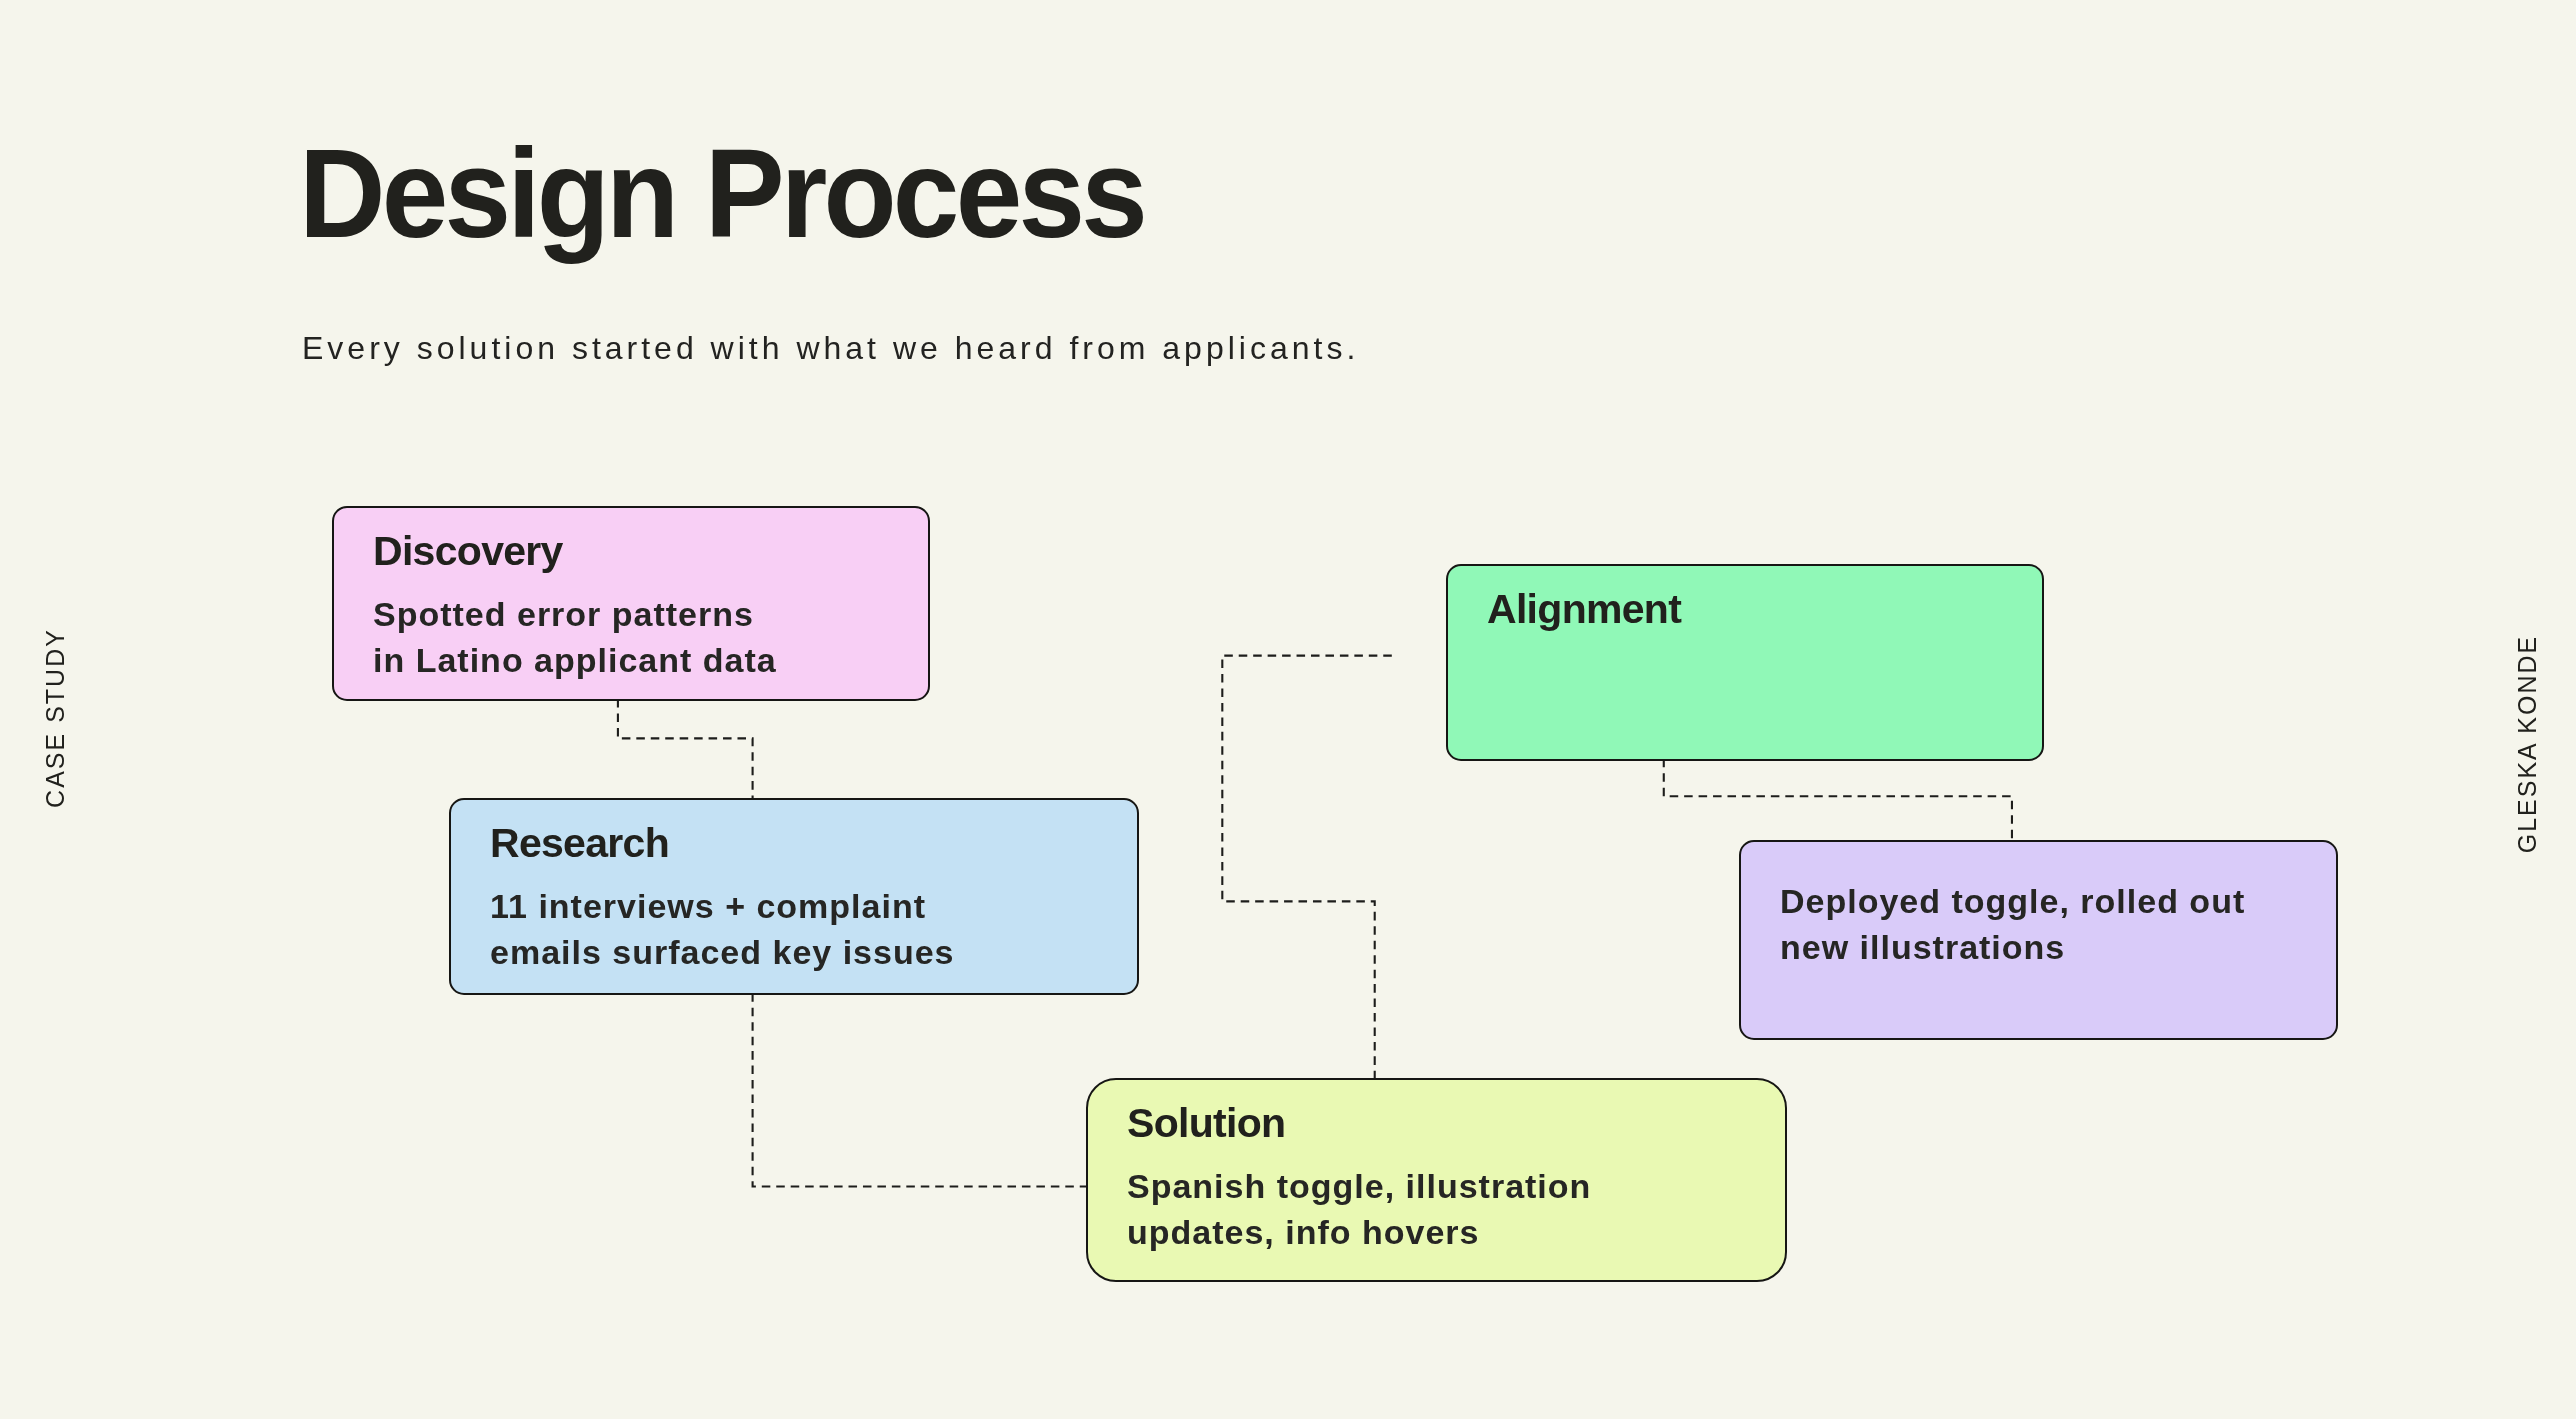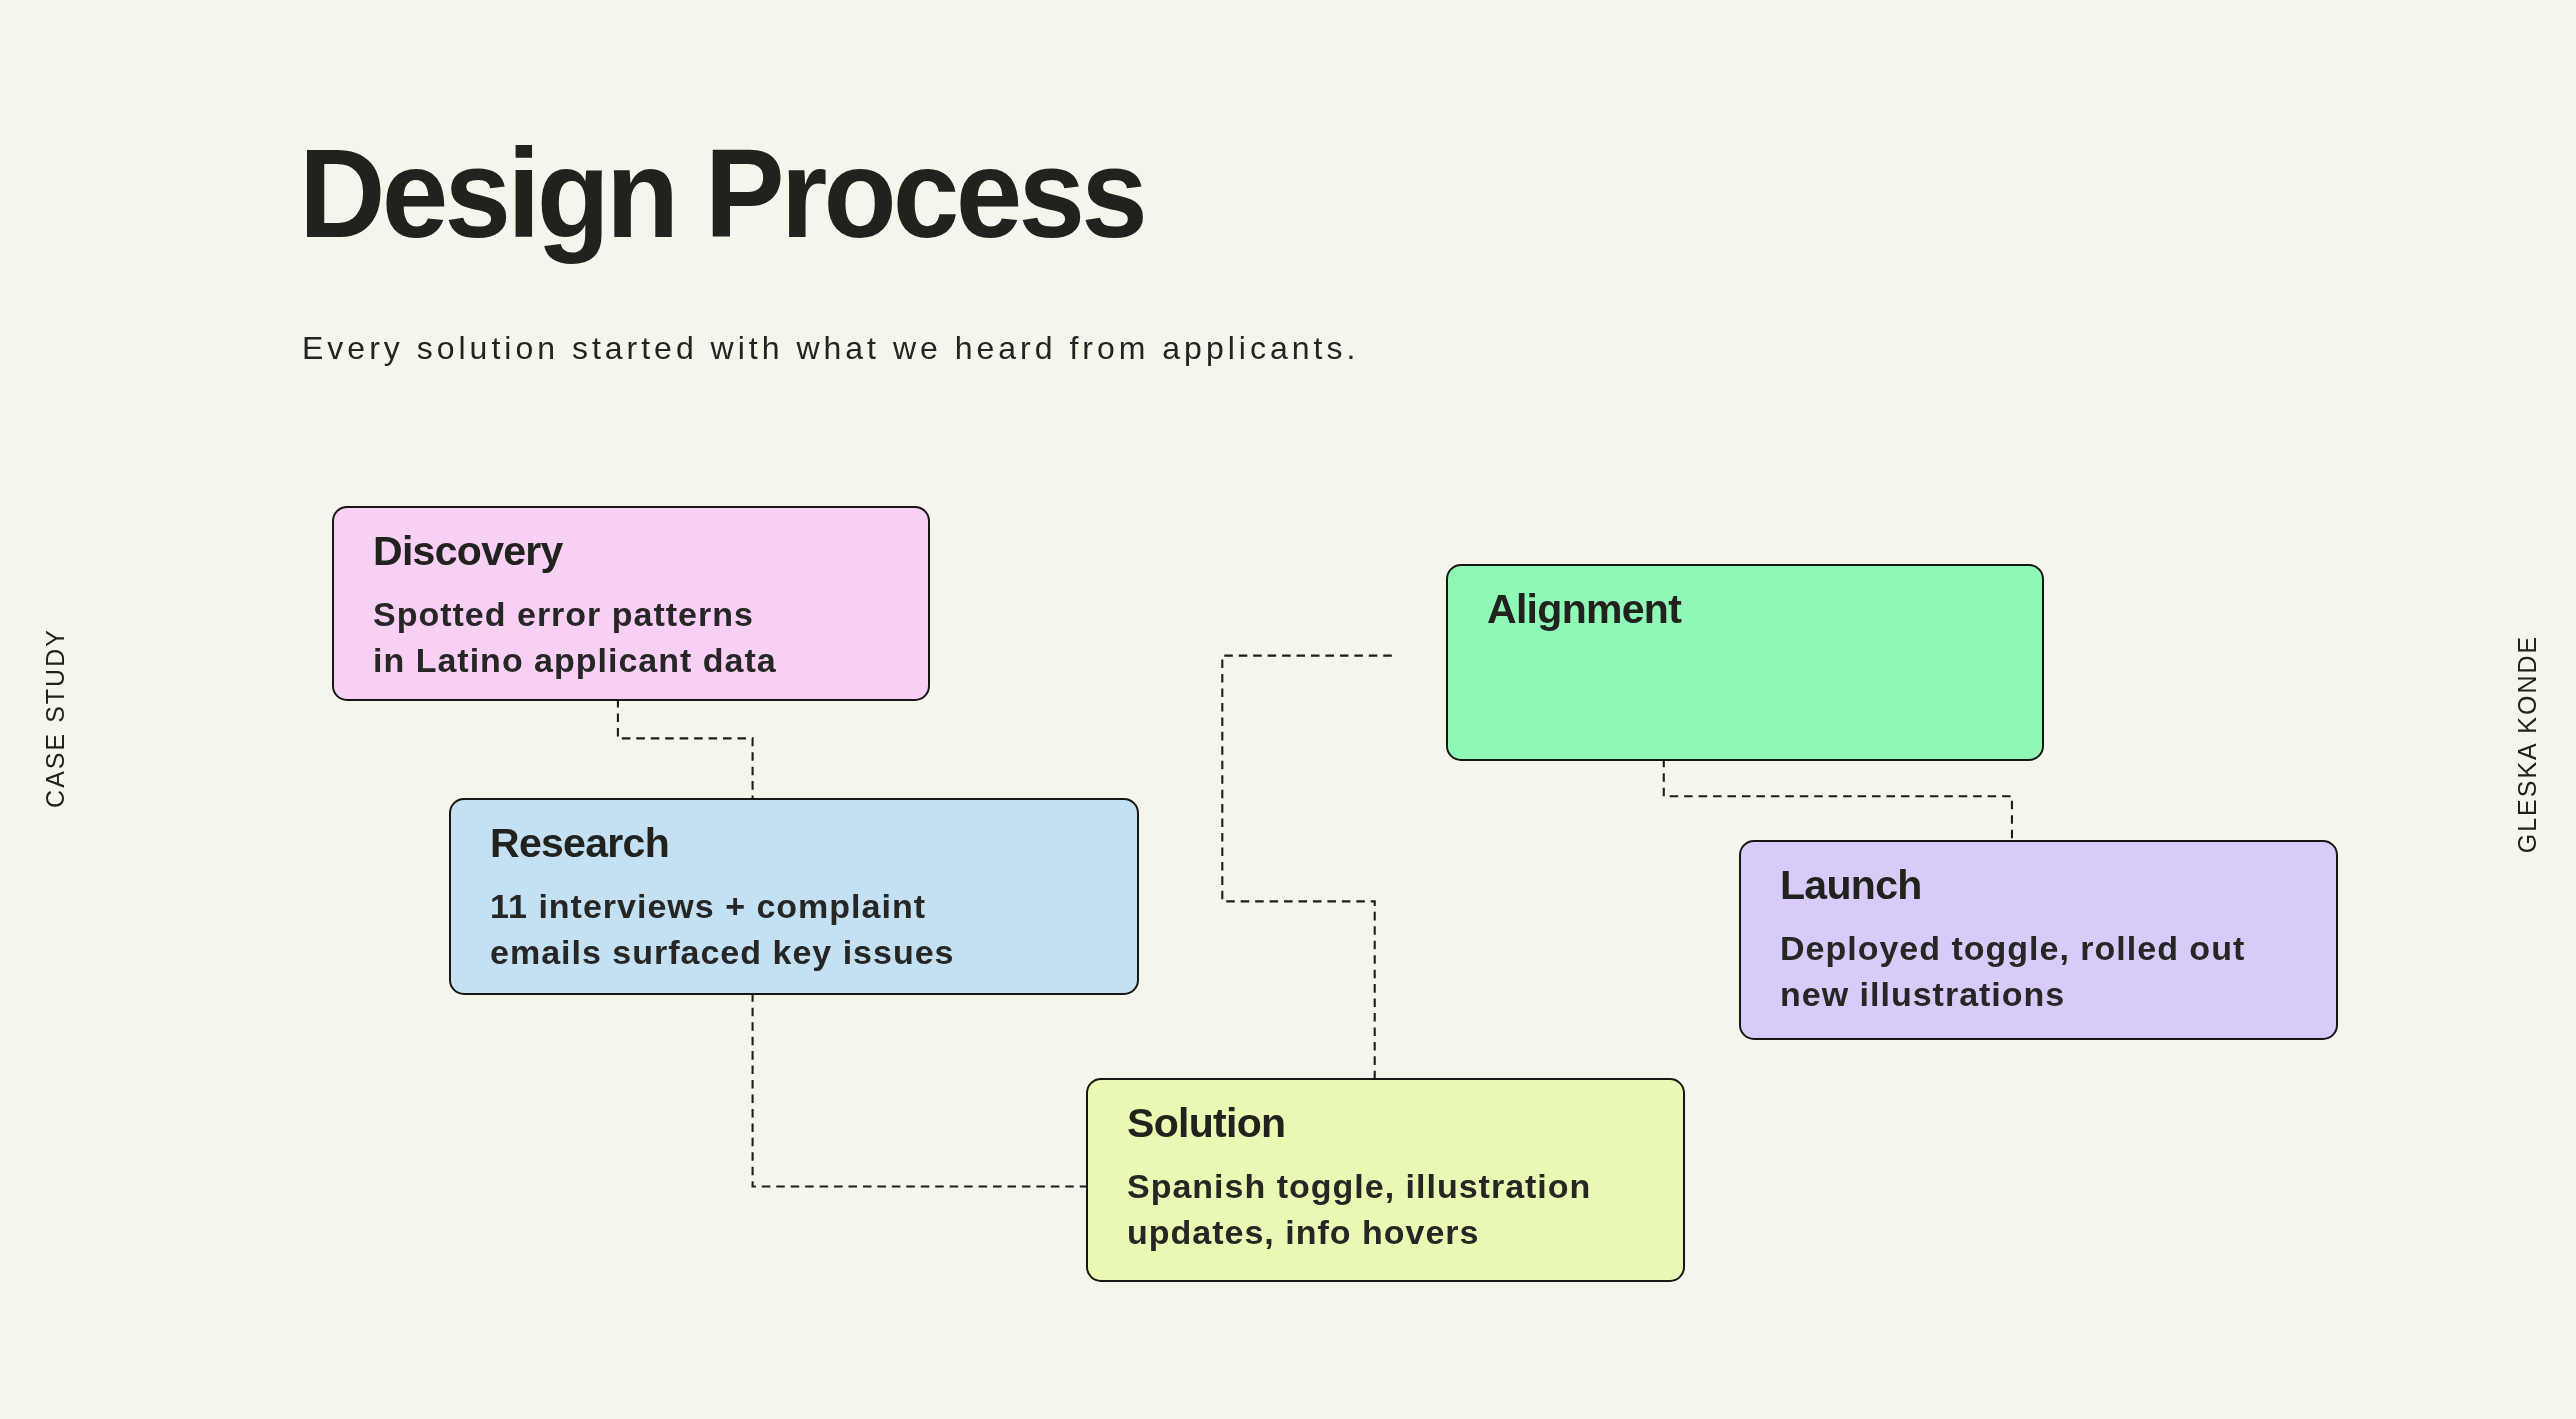--- a/index.html
+++ b/index.html
@@ -93,21 +93,21 @@
     font-weight: 700;
     letter-spacing: 1px;
     line-height: 1.36;
     color: #262624;
     white-space: pre-line;
   }
   #card-discovery { left: 332px;  top: 506px;  width: 598px; height: 195px; }
   #card-research  { left: 449px;  top: 798px; width: 690px; height: 197px; }
   #card-alignment { left: 1446px; top: 564px;  width: 598px; height: 197px; }
   #card-launch    { left: 1739px; top: 840px; width: 599px; height: 200px; }
-  #card-solution  { left: 1086px; top: 1078px; width: 599px; height: 204px; }
+  #card-solution  { left: 1086px; top: 1078px; width: 701px; height: 204px; border-radius: 30px; }
 </style>
 </head>
 <body>
 
 <div id="stage">
 
   <svg id="connectors" viewBox="0 0 3920 2160" xmlns="http://www.w3.org/2000/svg">
     <path d="M 940 1064 V 1124 H 1145 V 1218"></path>
     <path d="M 1145 1512 V 1806 H 1655"></path>
     <path d="M 2092 1643 V 1372 H 1860 V 998 H 2125"></path>
@@ -130,21 +130,20 @@
     <div class="card-title">Research</div>
     <div class="card-body">11 interviews + complaint
 emails surfaced key issues</div>
   </article>
 
   <article class="card" id="card-alignment" style="background: rgb(144, 248, 183);">
     <div class="card-title">Alignment</div>
   </article>
 
   <article class="card" id="card-launch" style="background: rgb(217, 203, 249);">
-    <div class="card-title">Launch</div>
     <div class="card-body">Deployed toggle, rolled out
 new illustrations</div>
   </article>
 
   <article class="card" id="card-solution" style="background: rgb(233, 249, 179);">
     <div class="card-title">Solution</div>
     <div class="card-body">Spanish toggle, illustration
 updates, info hovers</div>
   </article>
 

